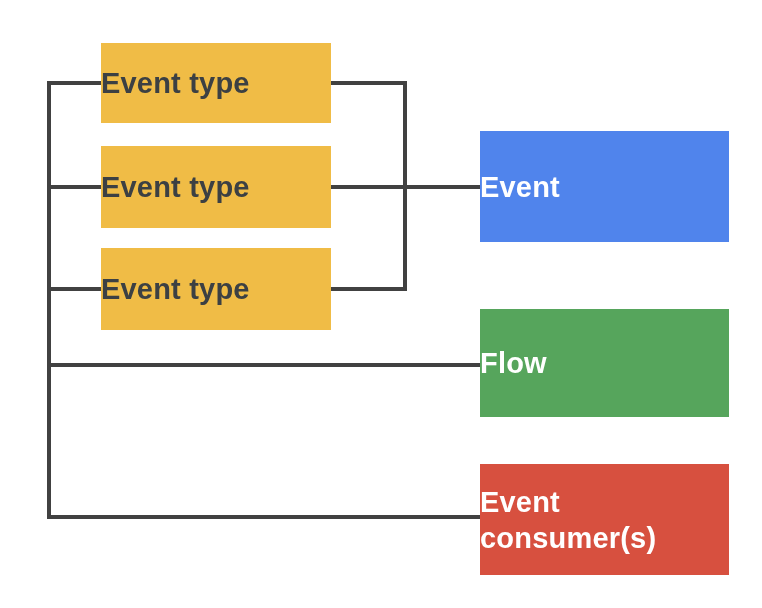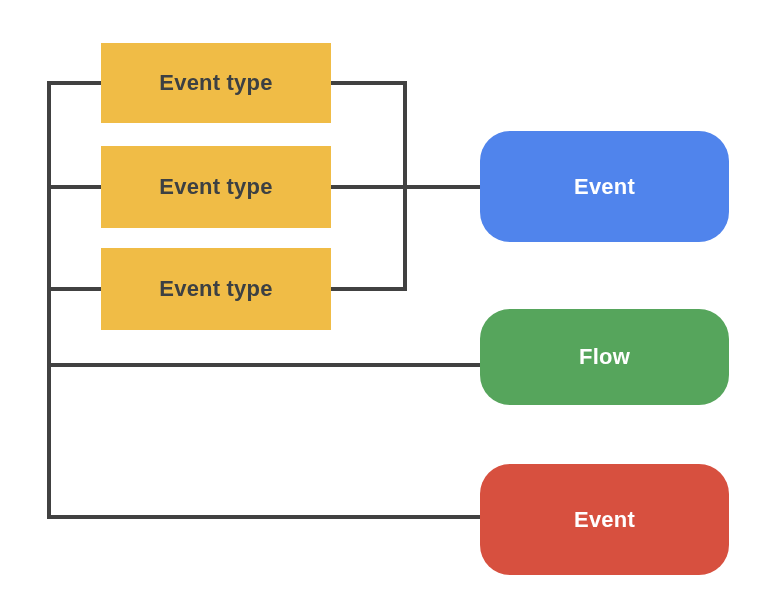--- a/index.html
+++ b/index.html
@@ -13,30 +13,30 @@
     width: 762px;
     height: 608px;
     background: #ffffff;
     overflow: hidden;
     font-family: "Liberation Sans", "DejaVu Sans", sans-serif;
   }
   .node {
     position: absolute;
     display: flex;
     flex-direction: column;
-    align-items: center;
+    align-items: flex-start;
     justify-content: center;
     font-weight: bold;
-    font-size: 22px;
+    font-size: 29px;
     line-height: 36px;
     text-align: center;
     letter-spacing: 0.2px;
   }
   .node-dark { color: #3C4043; }
-  .node-light { color: #FFFFFF; border-radius: 30px; }
+  .node-light { color: #FFFFFF; }
   .node .line { display: block; }
   .edge {
     position: absolute;
     background: #414141;
   }
 </style>
 </head>
 <body>
 
 <div class="canvas">
@@ -64,22 +64,23 @@
 
   <div class="node node-dark" style="left: 101px; top: 248px; width: 230px; height: 82px; background: rgb(240, 188, 70);">
     <span class="line">Event type</span>
     <span class="line"></span>
   </div>
 
   <div class="node node-light" style="left: 480px; top: 131px; width: 249px; height: 111px; background: rgb(80, 132, 236);">
     <span class="line">Event</span>
   </div>
 
-  <div class="node node-light" style="left: 480px; top: 309px; width: 249px; height: 96px; background: rgb(86, 165, 92);">
+  <div class="node node-light" style="left: 480px; top: 309px; width: 249px; height: 108px; background: rgb(86, 165, 92);">
     <span class="line">Flow</span>
     <span class="line"></span>
   </div>
 
   <div class="node node-light" style="left: 480px; top: 464px; width: 249px; height: 111px; background: rgb(215, 80, 63);">
     <span class="line">Event</span>
+    <span class="line">consumer(s)</span>
   </div>
 
 </div>
 
 </body></html>

